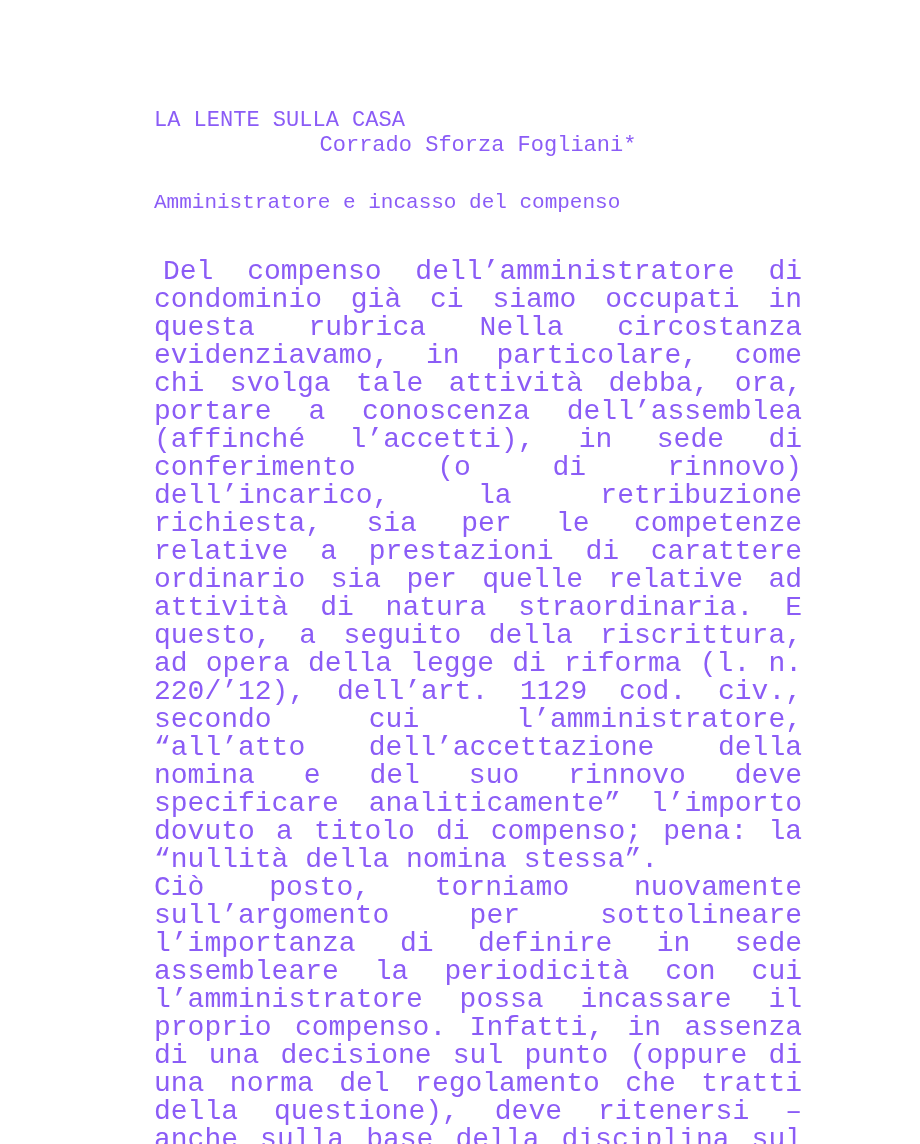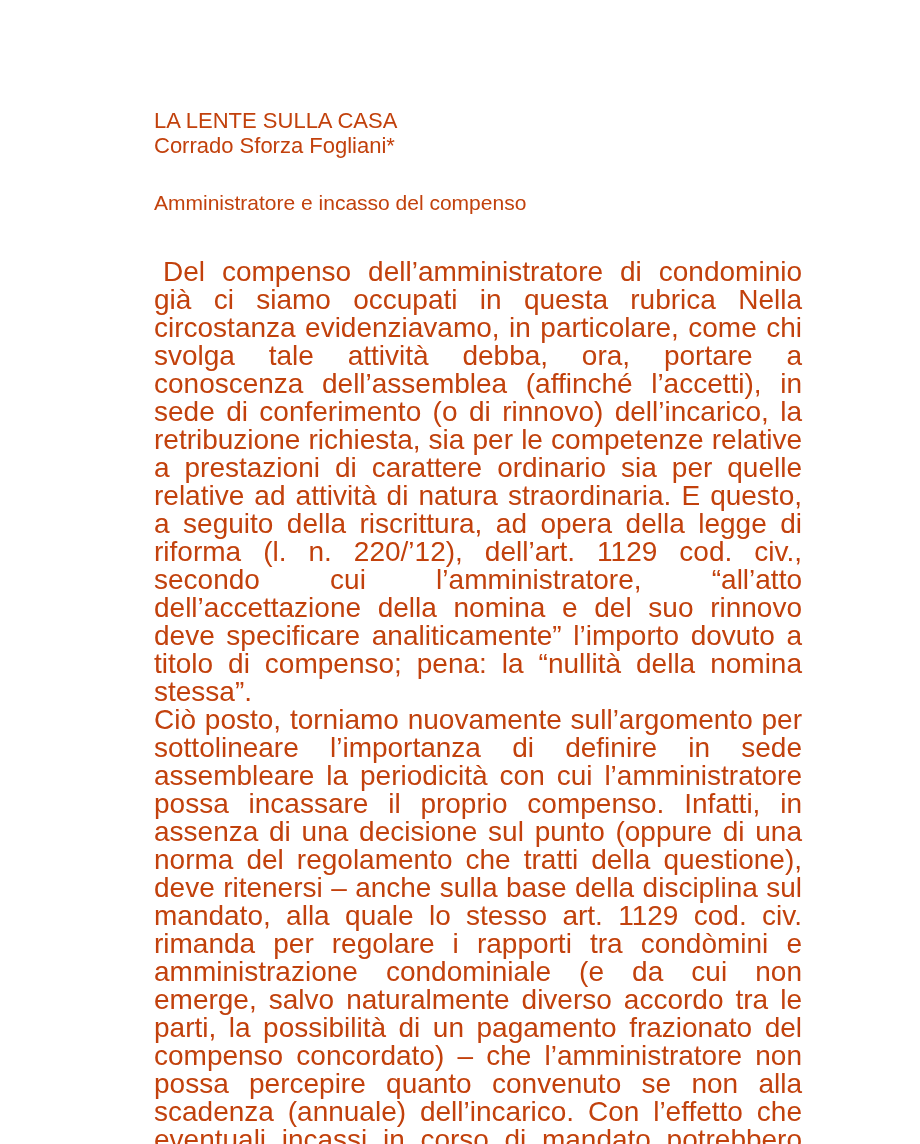--- a/index.html
+++ b/index.html
@@ -5,39 +5,40 @@
   html, body {
     margin: 0;
     padding: 0;
     background: #ffffff;
   }
   .page {
     position: relative;
     width: 884px;
     height: 1144px;
     background: #ffffff;
-    color: #c2410c;
-    font-family: Liberation Sans, sans-serif;
+    color: #8b5cf6;
+    font-family: Liberation Mono, monospace;
     overflow: hidden;
   }
   .content {
     position: absolute;
     left: 154px;
     top: 108px;
     width: 648px;
   }
   .title {
     font-size: 22px;
     line-height: 25px;
     white-space: nowrap;
   }
   .author {
     font-size: 22px;
     line-height: 25px;
     white-space: nowrap;
+    text-align: center;
   }
   .heading {
     margin-top: 33px;
     font-size: 21px;
     line-height: 24px;
     white-space: nowrap;
   }
   .bodytext {
     margin-top: 43px;
     font-size: 28px;

